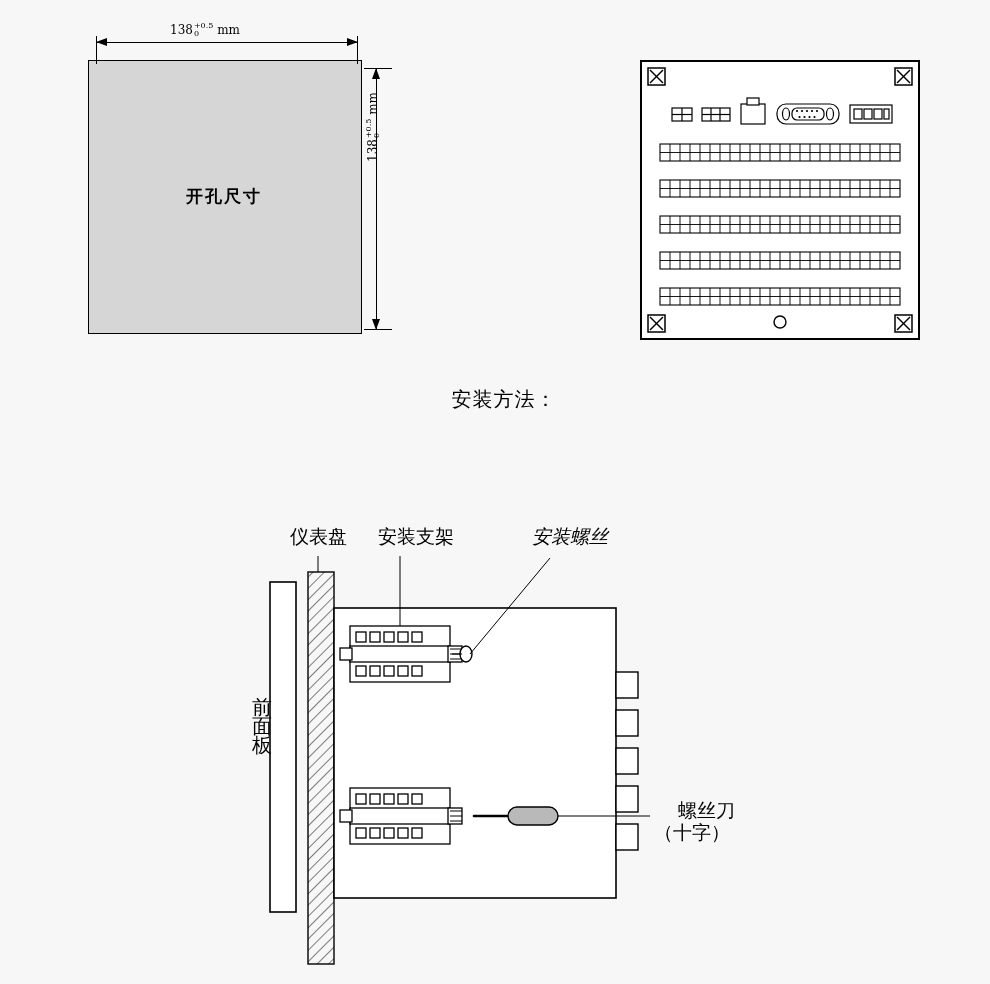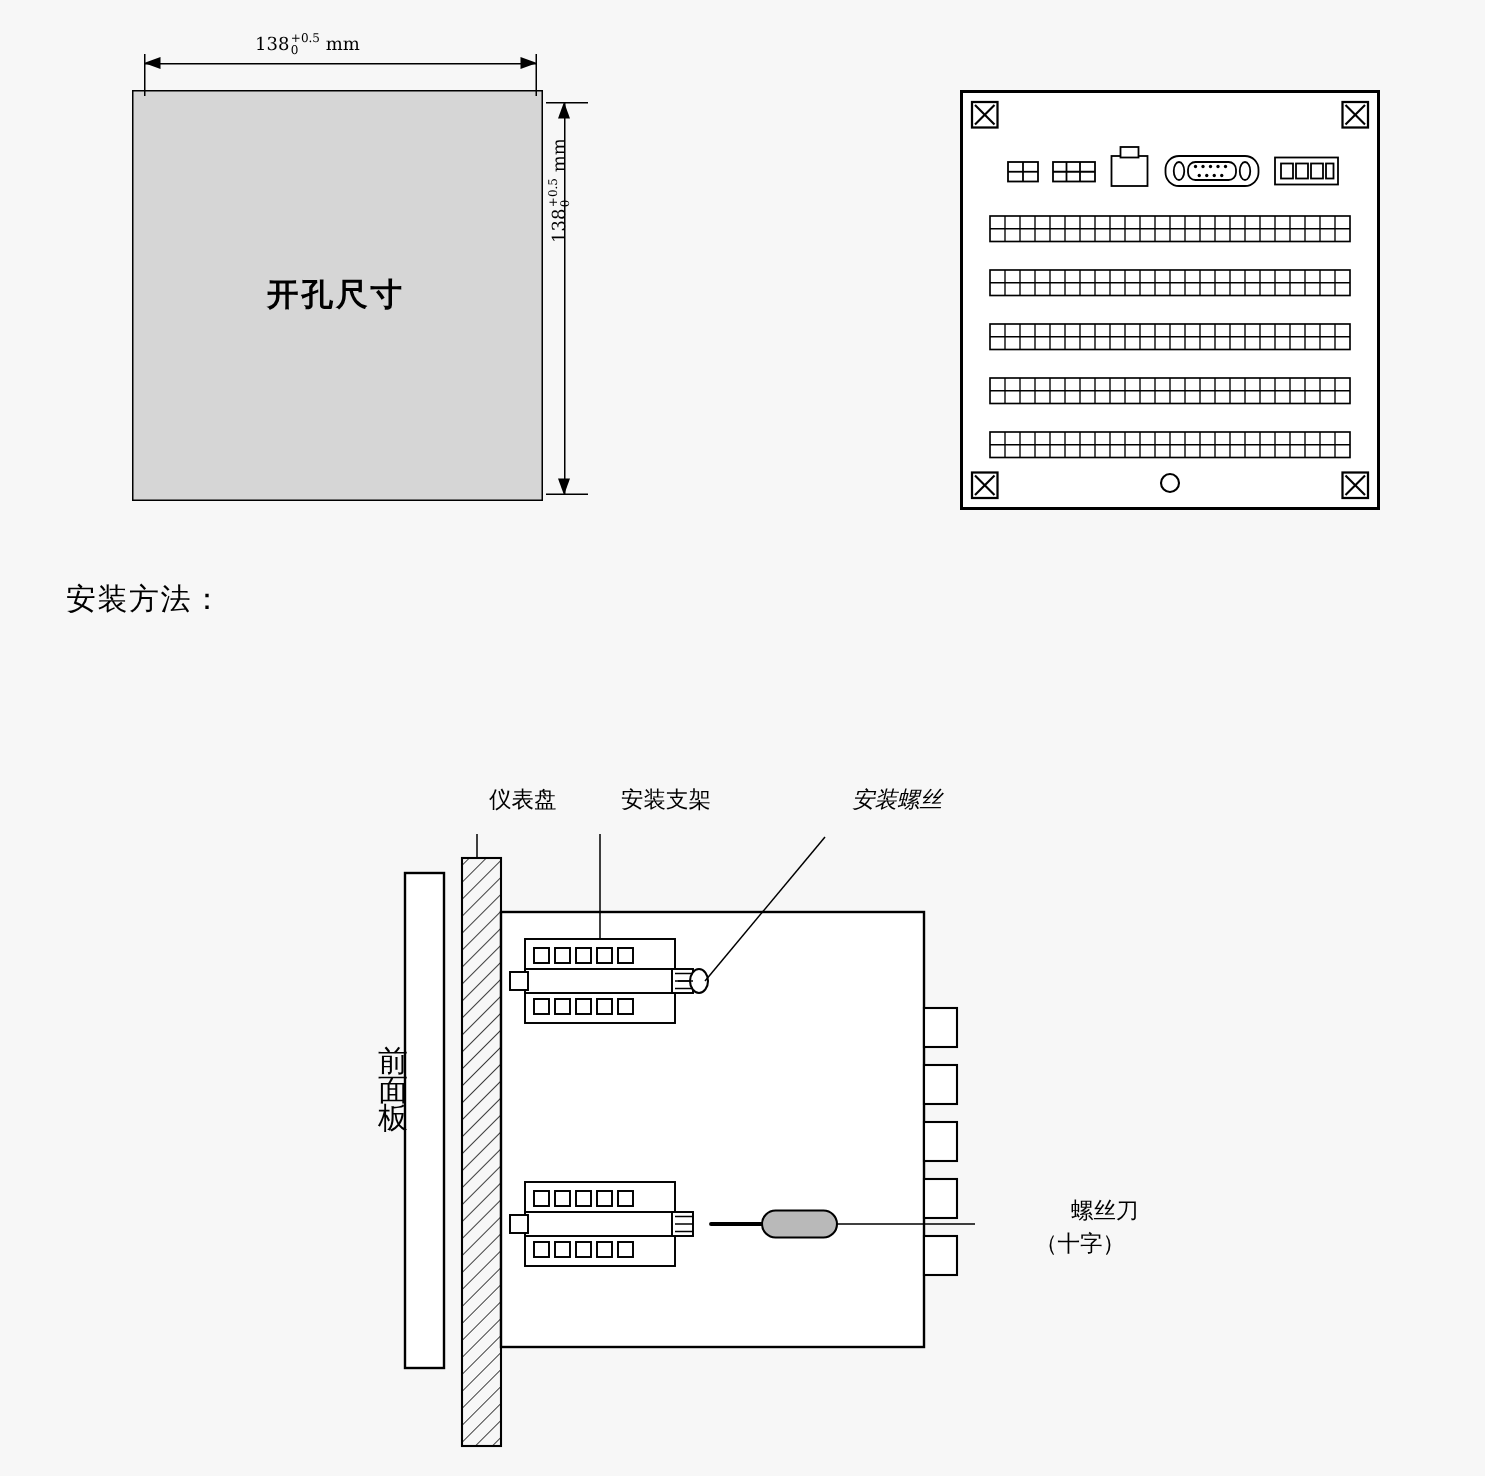--- a/index.html
+++ b/index.html
@@ -16,21 +16,21 @@
   
   #cutout-figure{position:absolute;left:88px;top:22px;width:330px;height:320px;}
   .cut-rect{
     position:absolute;left:0;top:38px;width:272px;height:272px;
     background:#d6d6d6;border:1px solid #000;
   }
   .cut-label{
     position:absolute;left:0;top:38px;width:272px;height:272px;
     display:flex;align-items:center;justify-content:center;
     font-family:"DejaVu Serif","Liberation Serif",serif;
-    font-weight:bold;font-size:21px;letter-spacing:2px;border-radius:32px;
+    font-weight:bold;font-size:17px;letter-spacing:2px;border-radius:32px;
   }
   
   .dim-h-line{position:absolute;left:8px;top:20px;width:262px;height:1px;background:#000;}
   .dim-h-ext-l{position:absolute;left:8px;top:14px;width:1px;height:28px;background:#000;}
   .dim-h-ext-r{position:absolute;left:269px;top:14px;width:1px;height:28px;background:#000;}
   .arr{position:absolute;width:0;height:0;}
   .arr-left{border-top:4px solid transparent;border-bottom:4px solid transparent;border-right:11px solid #000;left:8px;top:16px;}
   .arr-right{border-top:4px solid transparent;border-bottom:4px solid transparent;border-left:11px solid #000;left:259px;top:16px;}
   .dim-h-text{
     position:absolute;left:82px;top:0px;font-size:12px;
@@ -49,26 +49,26 @@
   }
   .sup-frac{display:inline-block;vertical-align:middle;font-size:8px;line-height:1.05;text-align:left;margin-left:1px;}
   .sup-frac span{display:block;}
 
   
   #rear-panel-figure{position:absolute;left:640px;top:60px;width:280px;height:280px;}
 
   
   .text-block{position:absolute;left:44px;top:382px;width:920px;
     font-family:"DejaVu Serif","Liberation Serif",serif;font-size:20px;line-height:34px;}
-  .text-block .l1{letter-spacing:1px;}
+  .text-block .l1{letter-spacing:1px;text-align:center;}
   .text-block .l2{text-indent:40px;letter-spacing:0.5px;}
 
   
   #mount-figure{position:absolute;left:230px;top:530px;width:560px;height:440px;}
-  .lbl{position:absolute;font-family:"DejaVu Serif","Liberation Serif",serif;font-size:15px;white-space:nowrap;margin-left:36px;}
+  .lbl{position:absolute;font-family:"DejaVu Serif","Liberation Serif",serif;font-size:19px;white-space:nowrap;}
   .lbl-v{position:absolute;font-family:"DejaVu Serif","Liberation Serif",serif;font-size:20px;width:16px;line-height:19px;text-align:center;}
 </style>
 </head>
 <body>
 
 <div class="page">
 
   <div id="cutout-figure">
     <div class="cut-rect"></div>
     <div class="cut-label">开孔尺寸</div>

